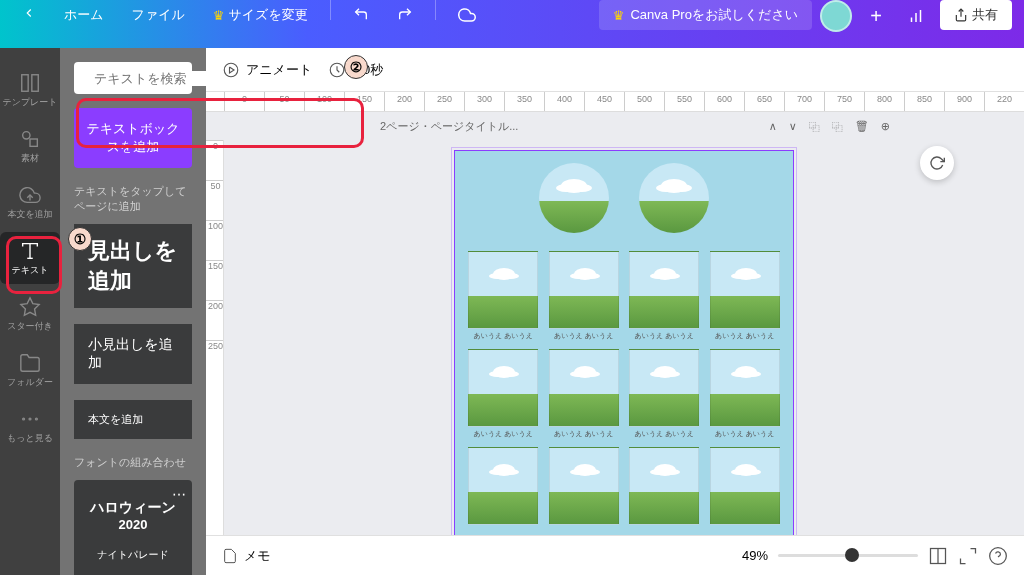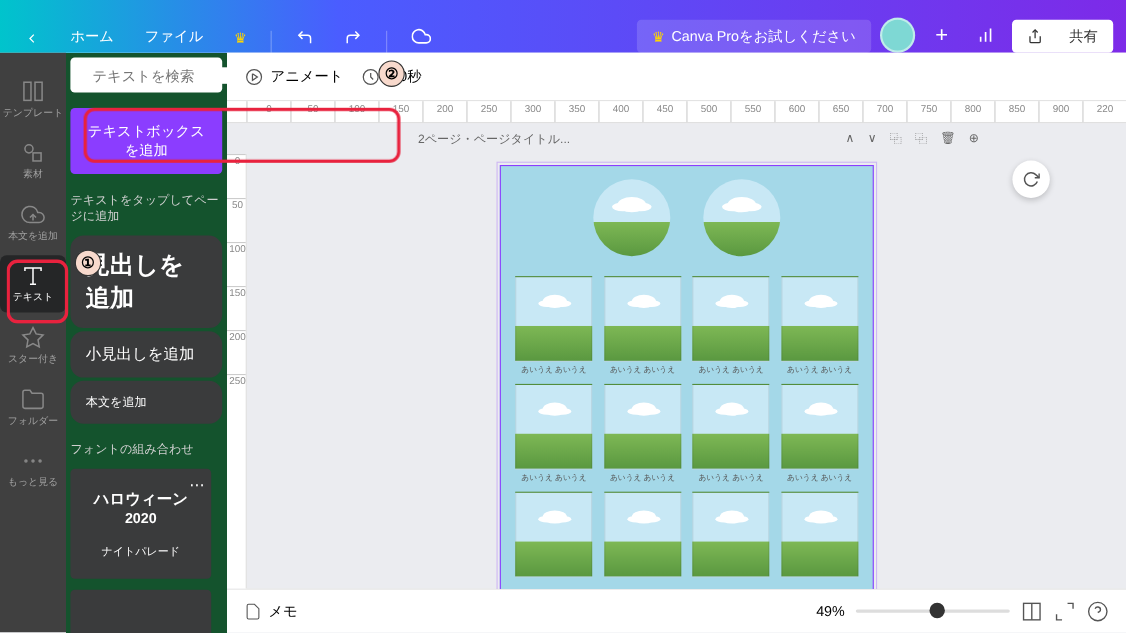--- a/index.html
+++ b/index.html
@@ -1,45 +1,45 @@
 <!DOCTYPE html>
 <html><head>
 <meta charset="utf-8">
 <style>
 *{margin:0;padding:0;box-sizing:border-box;font-family:-apple-system,BlinkMacSystemFont,sans-serif}
 body{width:1024px;height:575px;overflow:hidden;background:#fff}
-.header{height:48px;background:linear-gradient(90deg,#00c4cc 0%,#4a5dff 30%,#7d2ae8 100%);display:flex;align-items:flex-end;padding:0 12px;gap:8px;color:#fff;font-size:13px}
+.header{height:48px;background:linear-gradient(90deg,#00c4cc 0%,#4a5dff 30%,#7d2ae8 100%);display:flex;align-items:flex-start;padding:0 12px;gap:8px;color:#fff;font-size:13px}
 .hbtn{display:flex;align-items:center;gap:4px;padding:6px 10px;border-radius:4px;cursor:pointer}
 .crown{color:#ffd700}
 .divider{width:1px;height:20px;background:rgba(255,255,255,0.3);margin:0 4px}
 .spacer{flex:1}
 .doctitle{color:#fff;font-size:13px}
 .trypro{background:rgba(255,255,255,0.15);padding:6px 14px;border-radius:4px;display:flex;align-items:center;gap:6px}
 .avatar{width:32px;height:32px;border-radius:50%;background:#7ed8d4;border:2px solid rgba(255,255,255,0.5)}
 .plusbtn{width:32px;height:32px;border-radius:4px;display:flex;align-items:center;justify-content:center;font-size:20px}
-.sharebtn{background:#fff;color:#333;padding:6px 14px;border-radius:4px;display:flex;align-items:center;gap:24px;font-weight:500}
+.sharebtn{background:#fff;color:#333;padding:6px 14px;border-radius:4px;display:flex;align-items:center;gap:4px;font-weight:500}
 .main{display:flex;height:527px}
 .sidenav{width:64px;background:#404040;display:flex;flex-direction:column;align-items:center;padding-top:16px;gap:4px}
 .navitem{width:60px;height:52px;display:flex;flex-direction:column;align-items:center;justify-content:center;color:#95a;gap:2px;border-radius:6px;cursor:pointer;position:relative}
 .navitem.active{background:#252627;color:#fff}
 .navitem svg{width:22px;height:22px}
 .navlbl{font-size:9px;color:#a0a0a0}
 .navitem.active .navlbl{color:#fff}
 .redbox{position:absolute;border:3px solid #e8223e;border-radius:10px;pointer-events:none}
 .redbox.r1{left:6px;top:236px;width:56px;height:58px}
 .annot{position:absolute;width:24px;height:24px;border-radius:50%;background:#f8d9cc;border:1px solid #333;display:flex;align-items:center;justify-content:center;font-size:14px;font-weight:bold;z-index:99}
 .annot.a1{left:68px;top:227px}
 .annot.a2{left:344px;top:55px}
-.sidepanel{width:300px;background:#14532d;padding:4px;overflow-y:auto;position:relative}
+.sidepanel{width:300px;background:#737373;padding:14px;overflow-y:auto;position:relative}
 .search{background:#fff;border-radius:4px;padding:8px 12px;display:flex;align-items:center;gap:8px;margin-bottom:14px}
 .search input{border:none;outline:none;flex:1;font-size:13px}
 .addtext{background:#8b3dff;color:#fff;padding:12px;text-align:center;border-radius:4px;font-size:13px;font-weight:500;margin-bottom:16px;cursor:pointer}
 .redbox.r2{left:76px;top:98px;width:288px;height:50px}
 .section-lbl{color:#d0d0d0;font-size:11px;margin-bottom:10px;font-weight:500}
-.textopt{background:#3a3b3c;color:#fff;padding:12px 14px;border-radius:12px;margin-bottom:3px;cursor:pointer}
+.textopt{background:#3a3b3c;color:#fff;padding:12px 14px;border-radius:0;margin-bottom:16px;cursor:pointer}
 .textopt.h1{font-size:22px;font-weight:bold}
 .textopt.h2{font-size:14px}
 .textopt.body{font-size:11px}
 .fontgrid{display:flex;gap:10px;flex-wrap:wrap;margin-top:8px}
 .fontcard{width:128px;height:100px;background:#3a3b3c;border-radius:4px;padding:8px;color:#fff;position:relative;display:flex;flex-direction:column;align-items:center;justify-content:center;font-size:12px;text-align:center}
 .fontcard .more{position:absolute;top:6px;right:6px;font-size:14px}
 .canvas-area{flex:1;background:#ebecf0;position:relative;display:flex;flex-direction:column}
 .toolbar{height:44px;background:#fff;border-bottom:1px solid #e0e0e0;display:flex;align-items:center;padding:0 16px;gap:16px;font-size:13px}
 .tbtn{display:flex;align-items:center;gap:6px;cursor:pointer}
 .ruler-h{height:20px;background:#fff;border-bottom:1px solid #ddd;display:flex;font-size:9px;color:#888;position:relative;padding-left:18px}
@@ -74,20 +74,21 @@
 <div class="header">
 <div class="hbtn">
       <svg viewBox="0 0 24 24" width="14" height="14" fill="none" stroke="#fff" stroke-width="2">
         <polyline points="15 18 9 12 15 6"></polyline>
       </svg>
     </div>
 <div class="hbtn">ホーム</div>
 <div class="hbtn">ファイル</div>
 <div class="hbtn">
       <span class="crown">♛</span>
+      <span>サイズを変更</span>
     </div>
 <div class="divider"></div>
 <div class="hbtn">
       <svg viewBox="0 0 24 24" width="16" height="16" fill="none" stroke="#fff" stroke-width="2">
         <polyline points="9 14 4 9 9 4"></polyline>
         <path d="M20 20v-7a4 4 0 0 0-4-4H4"></path>
       </svg>
     </div>
 <div class="hbtn">
       <svg viewBox="0 0 24 24" width="16" height="16" fill="none" stroke="#fff" stroke-width="2">

